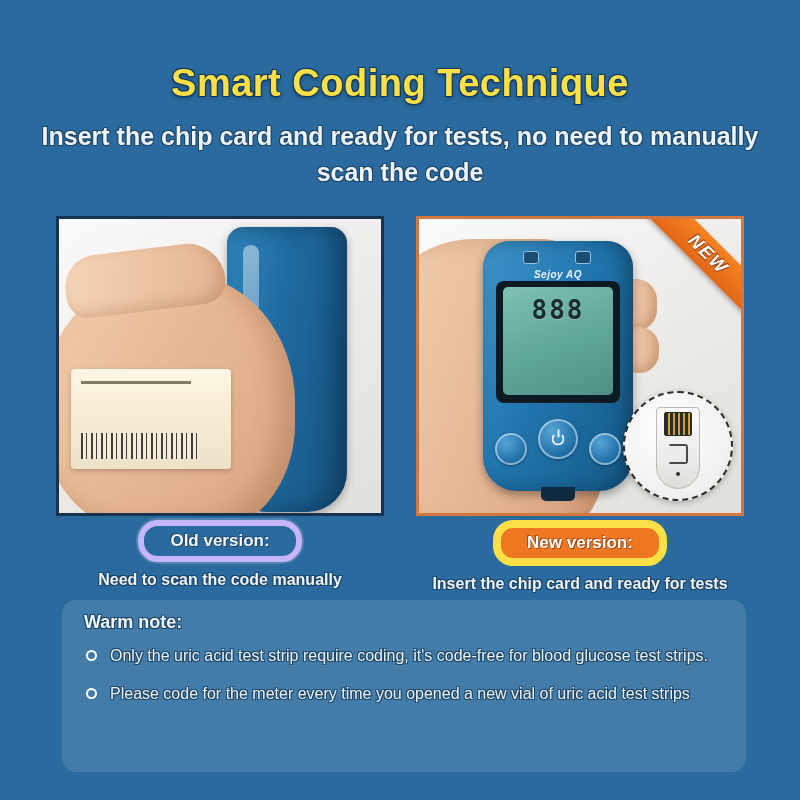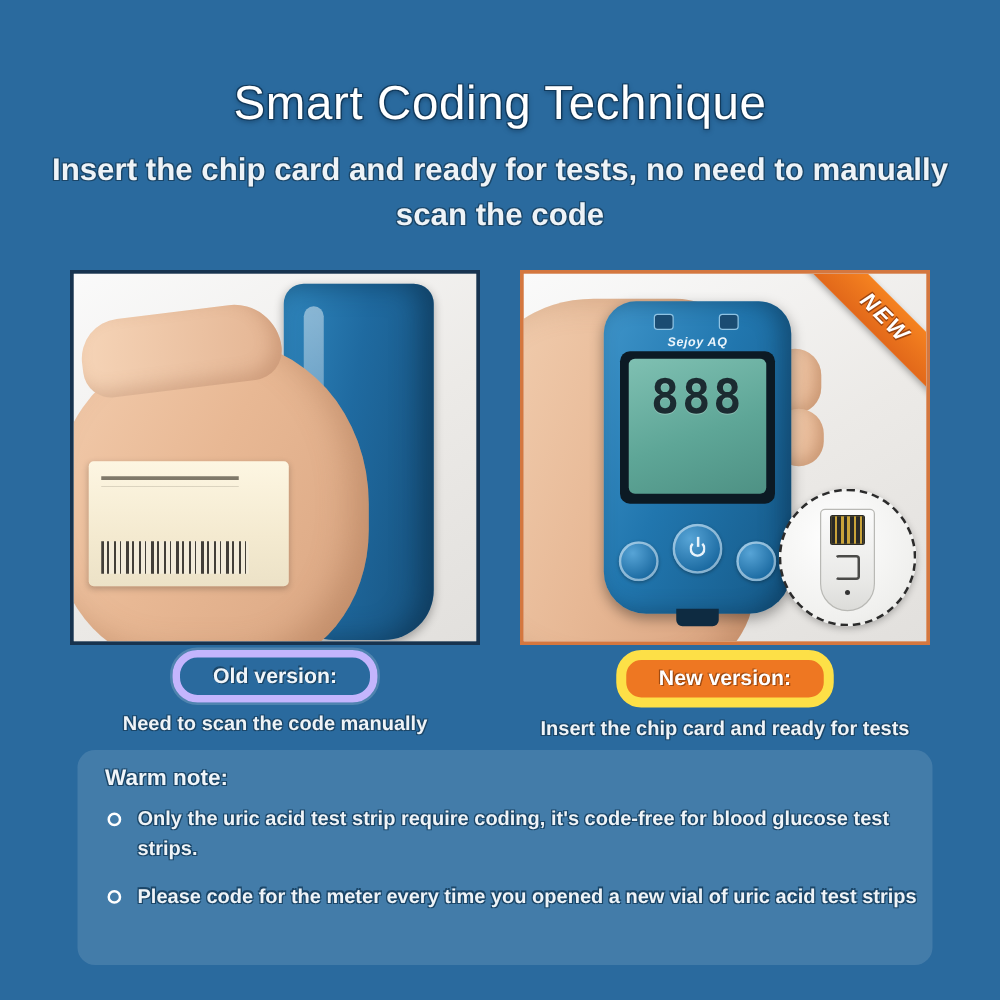--- a/index.html
+++ b/index.html
@@ -22,22 +22,22 @@
   
   .header {
     position: absolute;
     left: 0; top: 62px;
     width: 800px;
     text-align: center;
   }
 
   .title {
     font-size: 38px;
-    font-weight: normal;
-    color: #ffffff;
+    font-weight: bold;
+    color: #fde047;
     letter-spacing: 0.5px;
     text-shadow:
        1px  1px 0 #123a5c,
       -1px  1px 0 #123a5c,
        1px -1px 0 #123a5c,
       -1px -1px 0 #123a5c,
        0 2px 4px rgba(10,35,60,.55);
     line-height: 1.15;
     text-align: center;
   }
@@ -201,21 +201,21 @@
     width: 110px; height: 108px;
     background: linear-gradient(160deg,#7fc0b2 0%,#5ea697 55%,#4e9184 100%);
     border-radius: 5px;
     display: flex;
     align-items: flex-start;
     justify-content: center;
     padding-top: 8px;
   }
   .lcd-digits {
     font-family: "DejaVu Sans Mono", monospace;
-    font-size: 38px;
+    font-size: 26px;
     font-weight: bold;
     color: #1b2b31;
     letter-spacing: 2px;
     text-shadow: 0 1px 0 rgba(255,255,255,.25);
   }
   .meter-btn {
     position: absolute;
     border-radius: 50%;
     background: radial-gradient(circle at 35% 30%,#57a4d6,#1c6ba2 70%,#14527e);
     box-shadow: inset 0 0 0 2px rgba(225,240,250,.55), 0 1px 3px rgba(0,0,0,.35);
@@ -382,21 +382,21 @@
   .note-list {
     position: absolute;
     left: 22px; top: 44px;
     width: 650px;
   }
   .note-item {
     position: relative;
     padding-left: 26px;
     margin-bottom: 14px;
     font-size: 16px;
-    font-weight: bold;
+    font-weight: normal;
     line-height: 1.5;
     color: #eef3f7;
     text-shadow:
        1px  1px 0 #1b4668,
       -1px  1px 0 #1b4668,
        1px -1px 0 #1b4668,
       -1px -1px 0 #1b4668;
   }
   .note-bullet {
     position: absolute;

